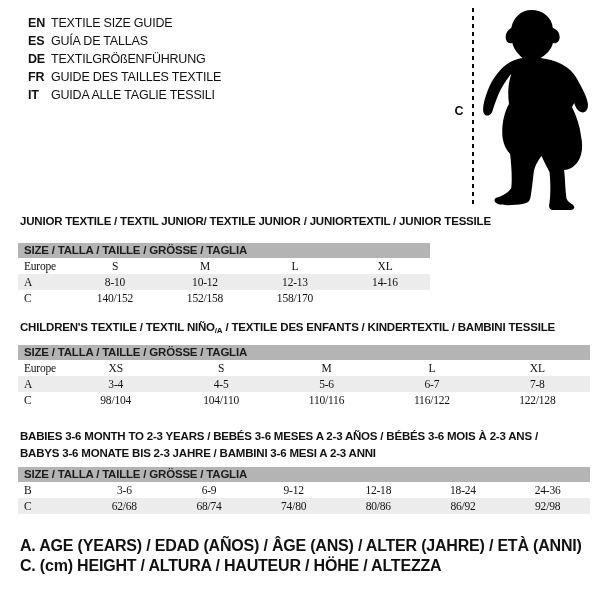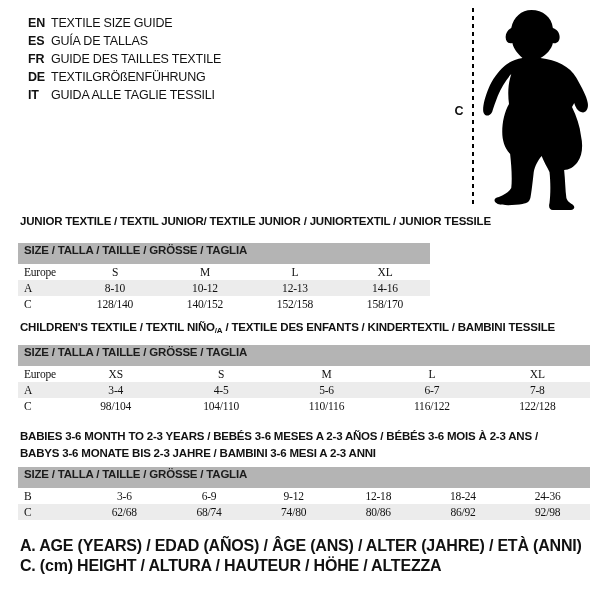--- a/index.html
+++ b/index.html
@@ -23,21 +23,21 @@
   .measure-line{
     position:absolute;left:472px;top:8px;width:2px;height:199px;
     background:repeating-linear-gradient(to bottom,var(--silhouette) 0 4px,transparent 4px 8px);
   }
   .measure-label{position:absolute;left:450px;top:104px;width:18px;text-align:center;
     font-weight:700;font-size:12.5px;}
   .baby{position:absolute;left:482px;top:4px;color:var(--silhouette);}
   
   .sec-title{position:absolute;left:20px;font-weight:700;font-size:11.5px;letter-spacing:-.2px;line-height:17px;white-space:nowrap;}
   .stable{position:absolute;left:18px;}
-  .bar{height:21px;line-height:15px;background:var(--header-bar);
+  .bar{height:15px;line-height:15px;background:var(--header-bar);
     font-weight:700;font-size:11.5px;letter-spacing:-.2px;padding-left:6px;color:#1c1c1c;}
   .trow{display:grid;height:16px;line-height:16px;font-size:11.5px;letter-spacing:-.2px;}
   .cols-j{grid-template-columns:52px repeat(4,1fr);}
   .cols-c{grid-template-columns:45px repeat(5,1fr);}
   .cols-b{grid-template-columns:64px repeat(6,1fr);}
   .cell{text-align:center;overflow:hidden;font-family:Liberation Serif, serif;}
   .cell.lbl{text-align:left;padding-left:6px;}
   .trow.shade{background:var(--row-shade);}
   #tbl-junior{top:243px;width:412px;}
   #title-junior{top:213px;}
@@ -58,26 +58,26 @@
   <div class="lang-block">
     <div class="lang-row">
       <span class="lang-code">EN</span>
       <span class="lang-label">TEXTILE SIZE GUIDE</span>
     </div>
     <div class="lang-row">
       <span class="lang-code">ES</span>
       <span class="lang-label">GUÍA DE TALLAS</span>
     </div>
     <div class="lang-row">
+      <span class="lang-code">DE</span>
+      <span class="lang-label">TEXTILGRÖßENFÜHRUNG</span>
+    </div>
+    <div class="lang-row">
       <span class="lang-code">FR</span>
       <span class="lang-label">GUIDE DES TAILLES TEXTILE</span>
-    </div>
-    <div class="lang-row">
-      <span class="lang-code">DE</span>
-      <span class="lang-label">TEXTILGRÖßENFÜHRUNG</span>
     </div>
     <div class="lang-row">
       <span class="lang-code">IT</span>
       <span class="lang-label">GUIDA ALLE TAGLIE TESSILI</span>
     </div>
   </div>
 
   <div class="measure-line"></div>
   <div class="measure-label">C</div>
   <svg class="baby" width="108" height="208" viewBox="0 0 96 208" preserveAspectRatio="none" aria-hidden="true">
@@ -137,21 +137,20 @@
     </div>
     <div class="trow cols-j shade">
       <span class="cell lbl">A</span>
       <span class="cell">8-10</span>
       <span class="cell">10-12</span>
       <span class="cell">12-13</span>
       <span class="cell">14-16</span>
     </div>
     <div class="trow cols-j">
       <span class="cell lbl">C</span>
-      <span class="cell">128/140</span>
       <span class="cell">140/152</span>
       <span class="cell">152/158</span>
       <span class="cell">158/170</span>
     </div>
   </div>
 
   <div class="sec-title" id="title-children">
     <span>CHILDREN'S TEXTILE / TEXTIL NIÑO</span><span class="subA">/A</span><span> / TEXTILE DES ENFANTS / KINDERTEXTIL / BAMBINI TESSILE</span>
   </div>
   <div class="stable" id="tbl-children">

